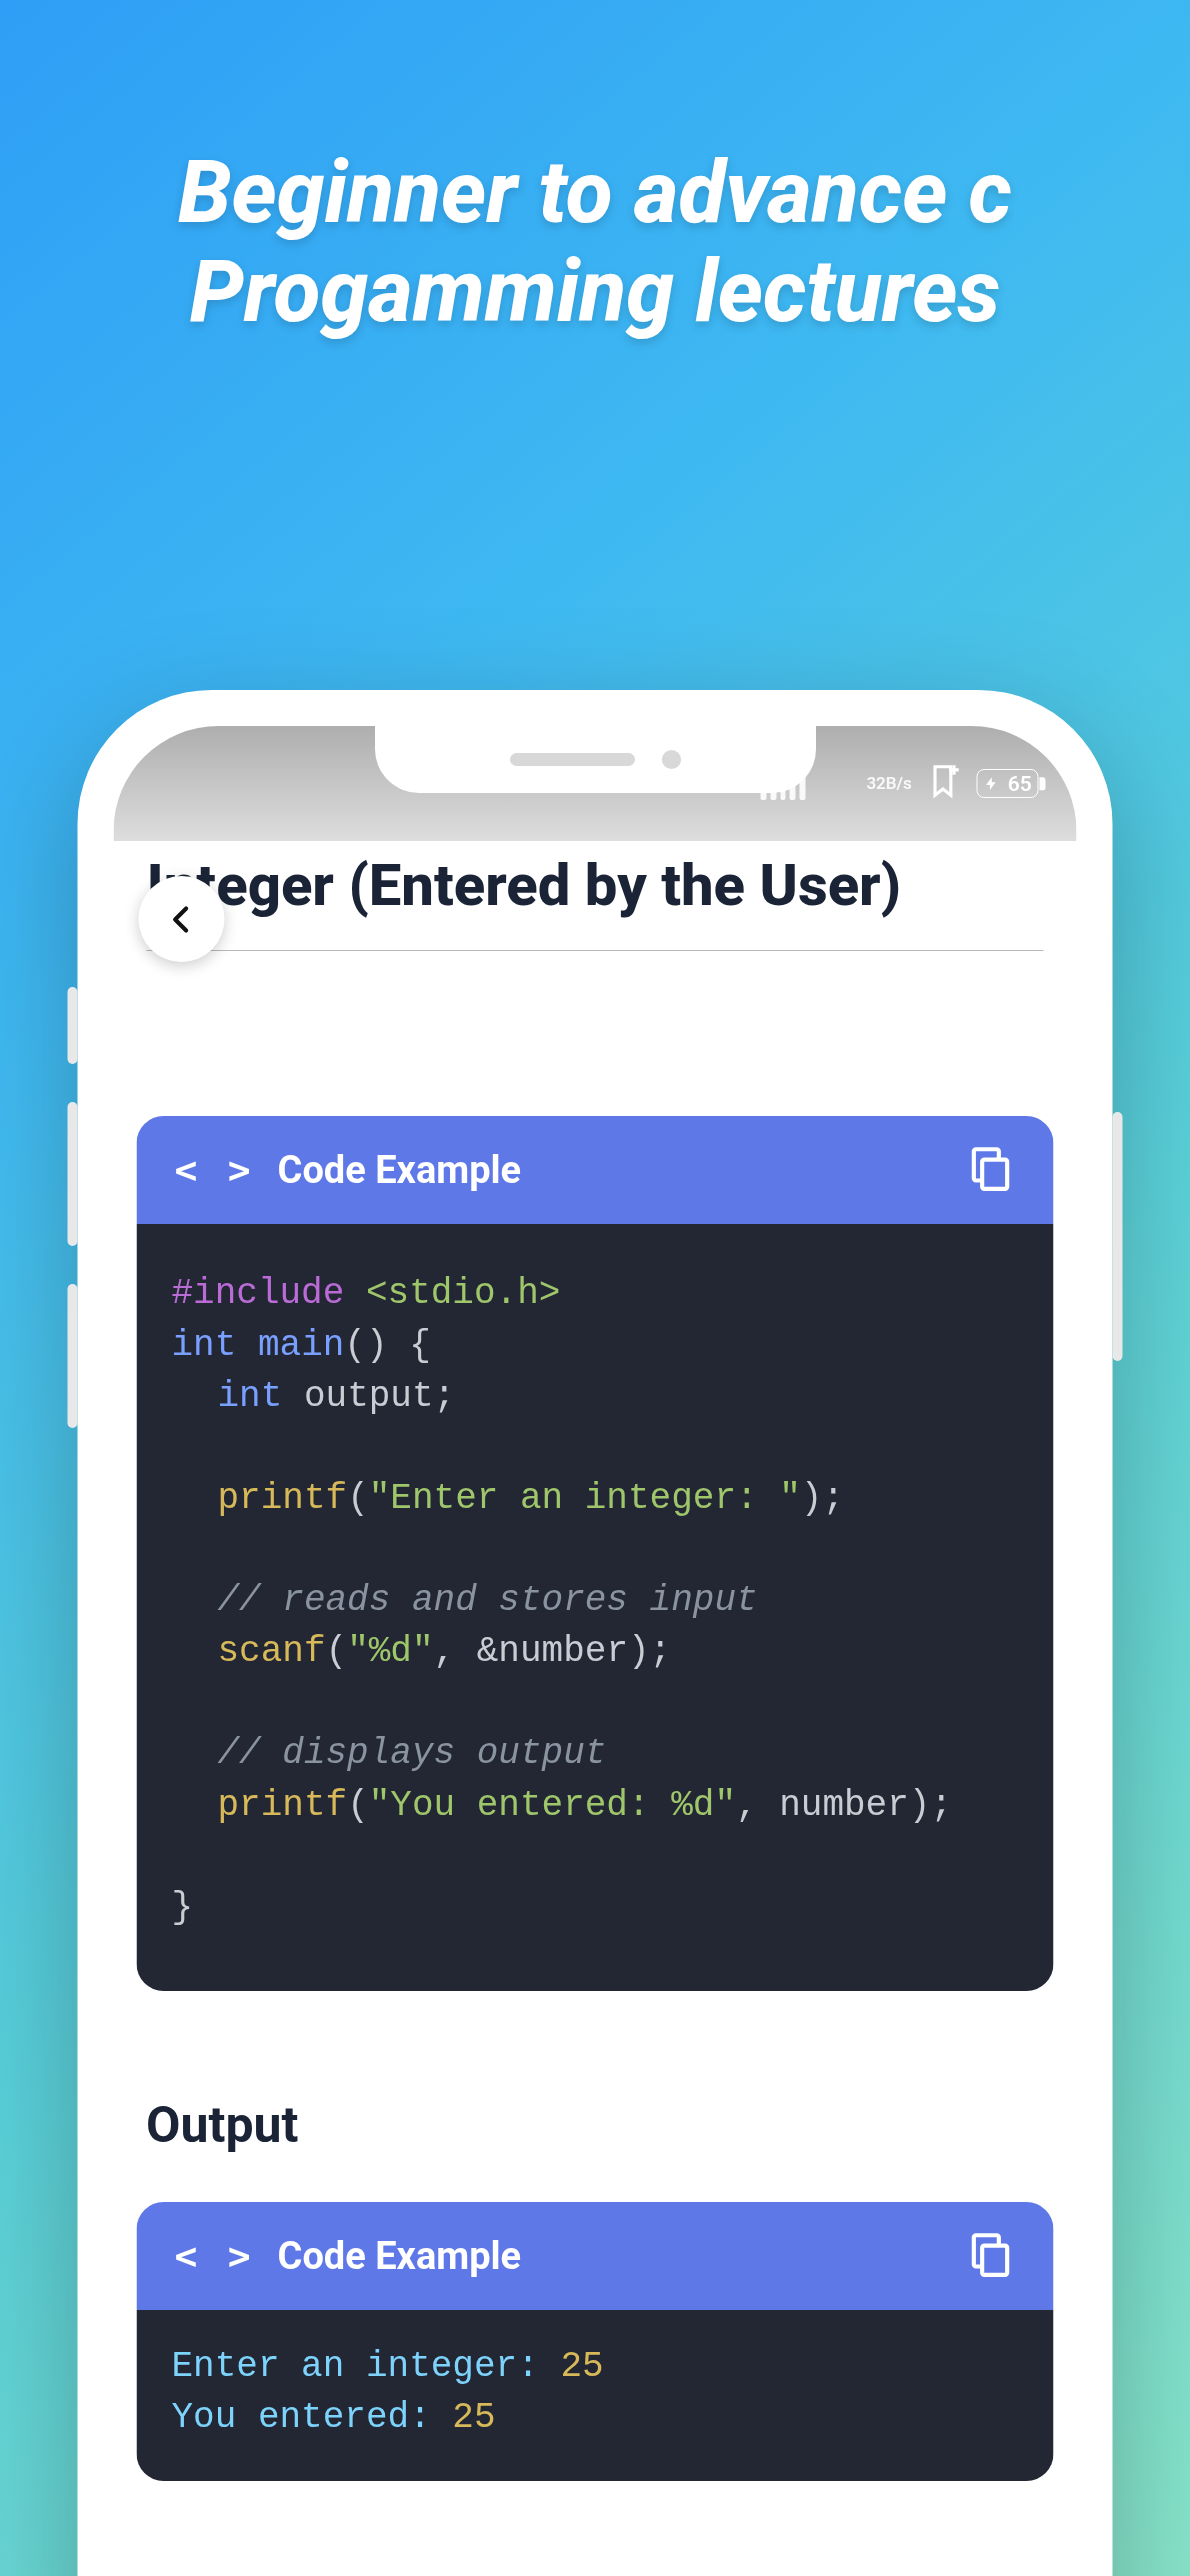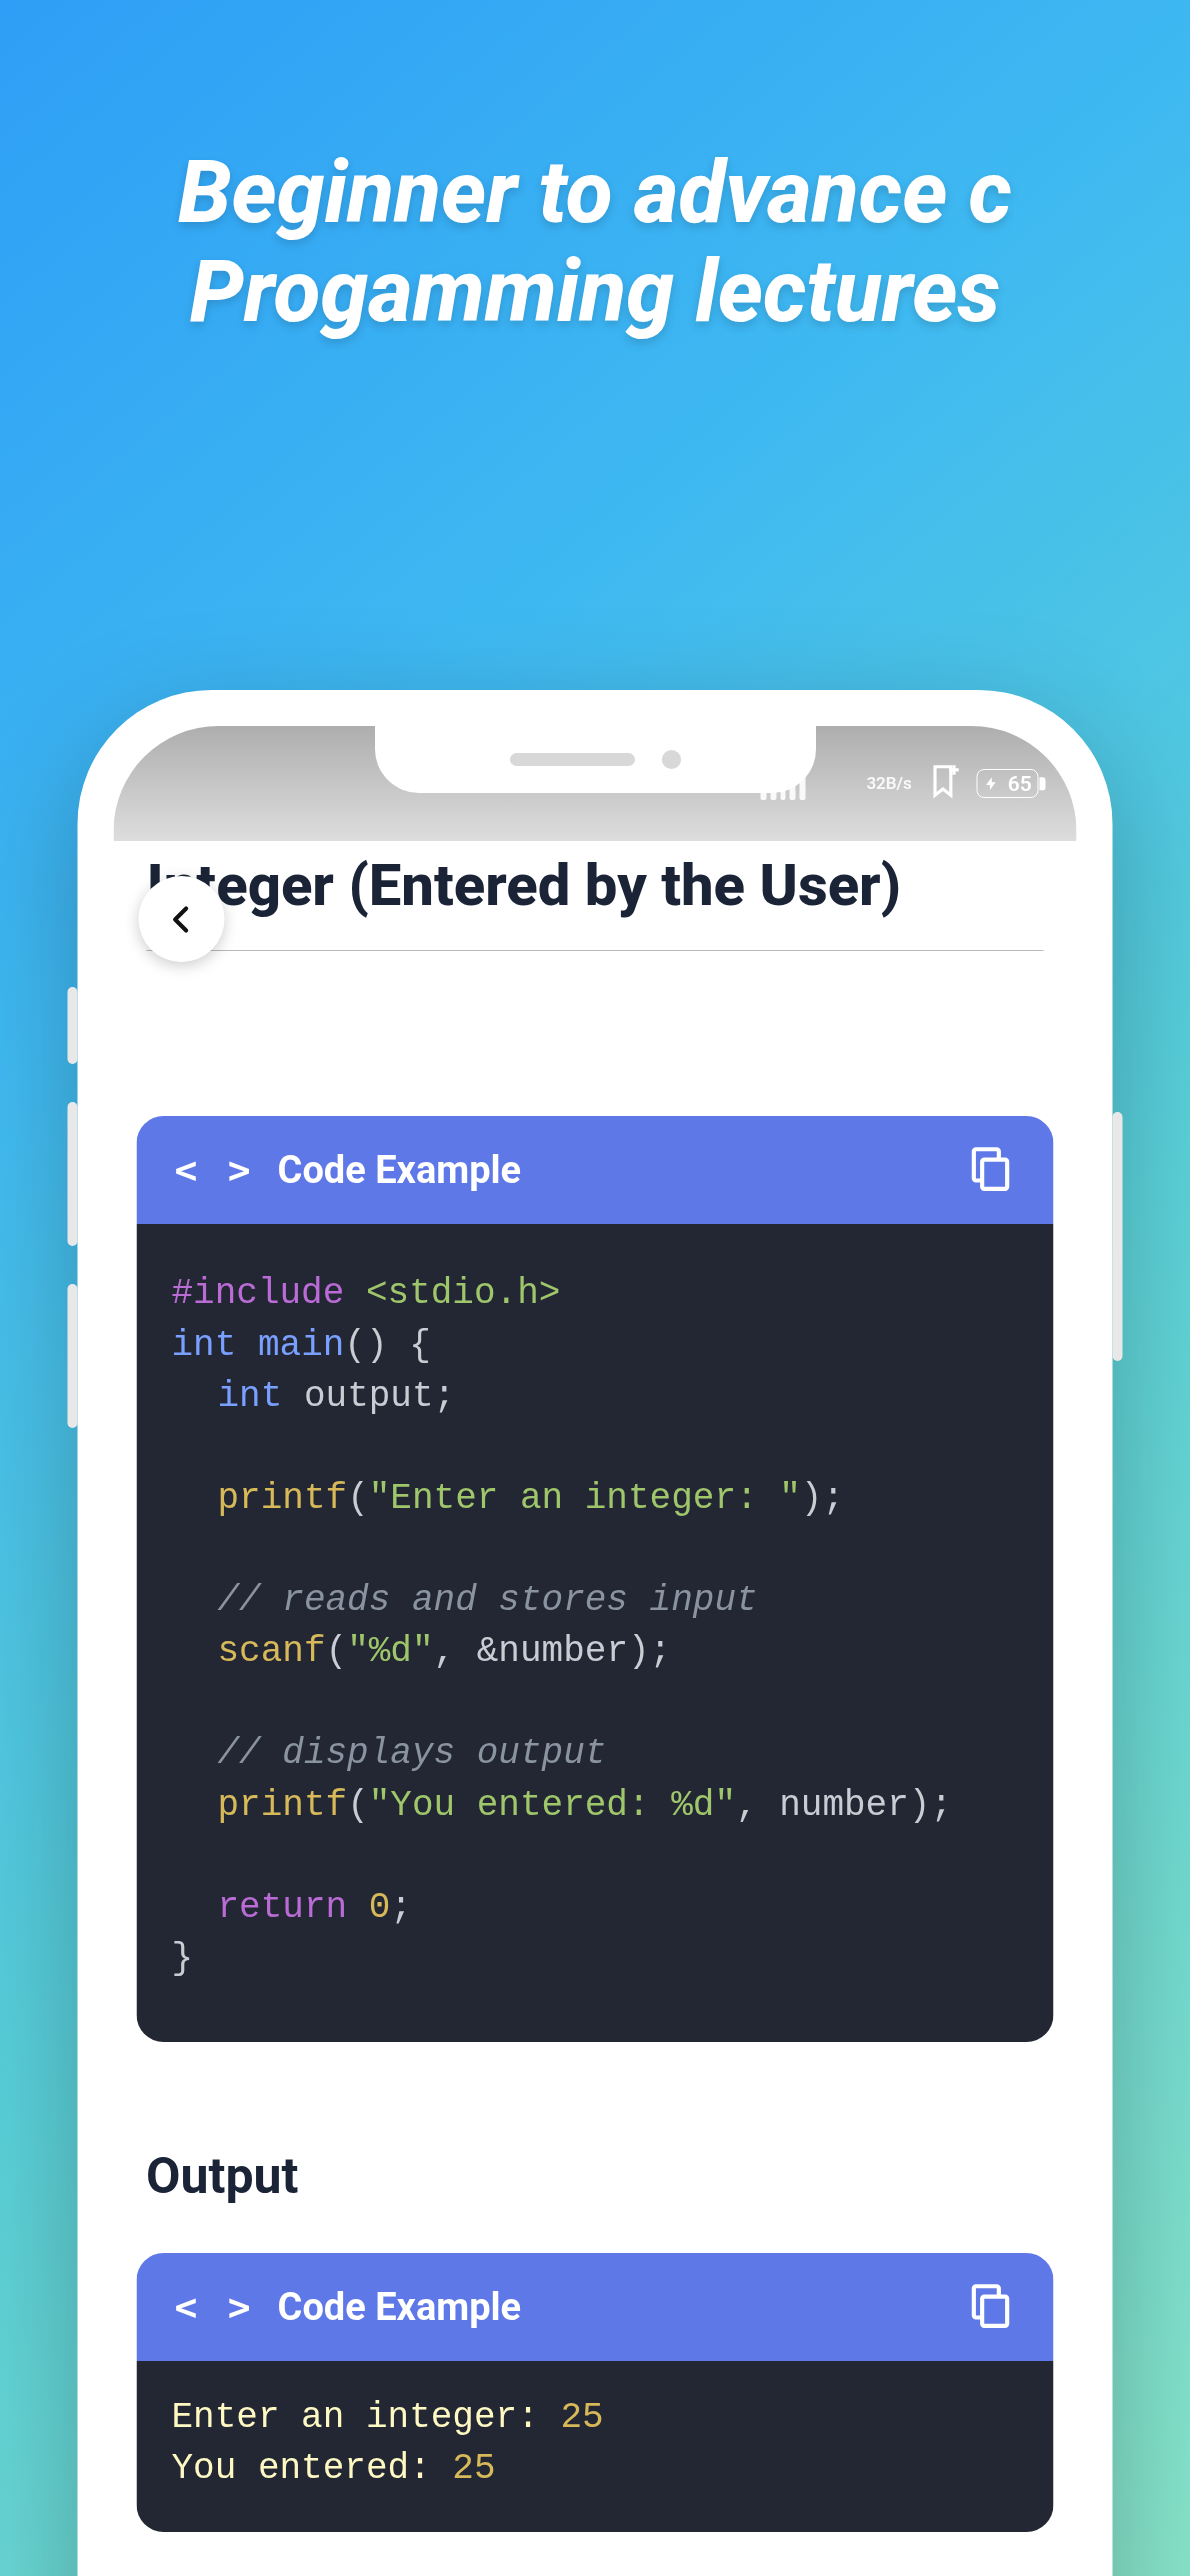--- a/index.html
+++ b/index.html
@@ -215,21 +215,21 @@
   .indent1 { padding-left: 46px; display: inline-block; }
 
   .output-heading {
     font-size: 50px;
     font-weight: 700;
     color: #1a2436;
     margin-top: 105px;
     padding-left: 9.6px;
   }
 
-  .out-line { color: #fef9c3; }
+  .out-line { color: #7dd3fc; }
   .out-num  { color: #d7b95a; }
 </style>
 </head>
 <body>
 
 <div class="headline">Beginner to advance c Progamming lectures</div>
 
 <div class="phone">
   <div class="phone-side-btn sb-left1"></div>
   <div class="phone-side-btn sb-left2"></div>
@@ -302,21 +302,20 @@
             <div><span class="indent1"><span class="tok-type">int </span><span class="tok-ident">output;</span></span></div>
             <div>&nbsp;</div>
             <div><span class="indent1"><span class="tok-call">printf</span><span class="tok-plain">(</span><span class="tok-str">"Enter an integer: "</span><span class="tok-plain">);</span></span></div>
             <div>&nbsp;</div>
             <div><span class="indent1"><span class="tok-comment">// reads and stores input</span></span></div>
             <div><span class="indent1"><span class="tok-call">scanf</span><span class="tok-plain">(</span><span class="tok-str">"%d"</span><span class="tok-plain">, &amp;number);</span></span></div>
             <div>&nbsp;</div>
             <div><span class="indent1"><span class="tok-comment">// displays output</span></span></div>
             <div><span class="indent1"><span class="tok-call">printf</span><span class="tok-plain">(</span><span class="tok-str">"You entered: %d"</span><span class="tok-plain">, number);</span></span></div>
             <div>&nbsp;</div>
-            <div><span class="indent1"><span class="tok-keyword">return </span><span class="tok-number">0</span><span class="tok-plain">;</span></span></div>
             <div><span class="tok-plain">}</span></div>
           </div>
         </div>
 
         <div class="output-heading">Output</div>
 
         <div class="code-card second">
           <div class="code-header">
             <div class="code-header-left">
               <span class="code-chevrons">&lt;&nbsp;&gt;</span>

